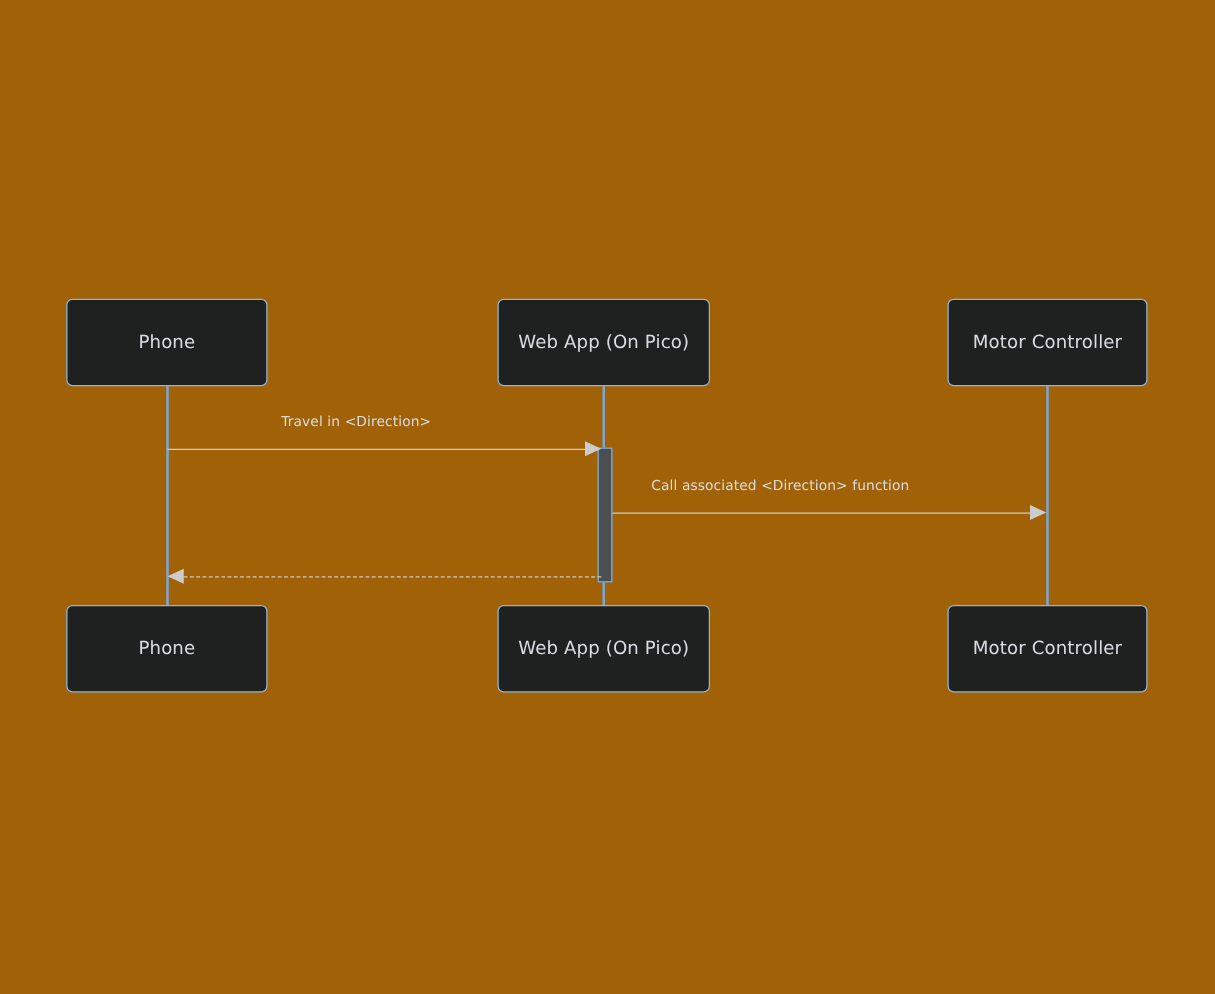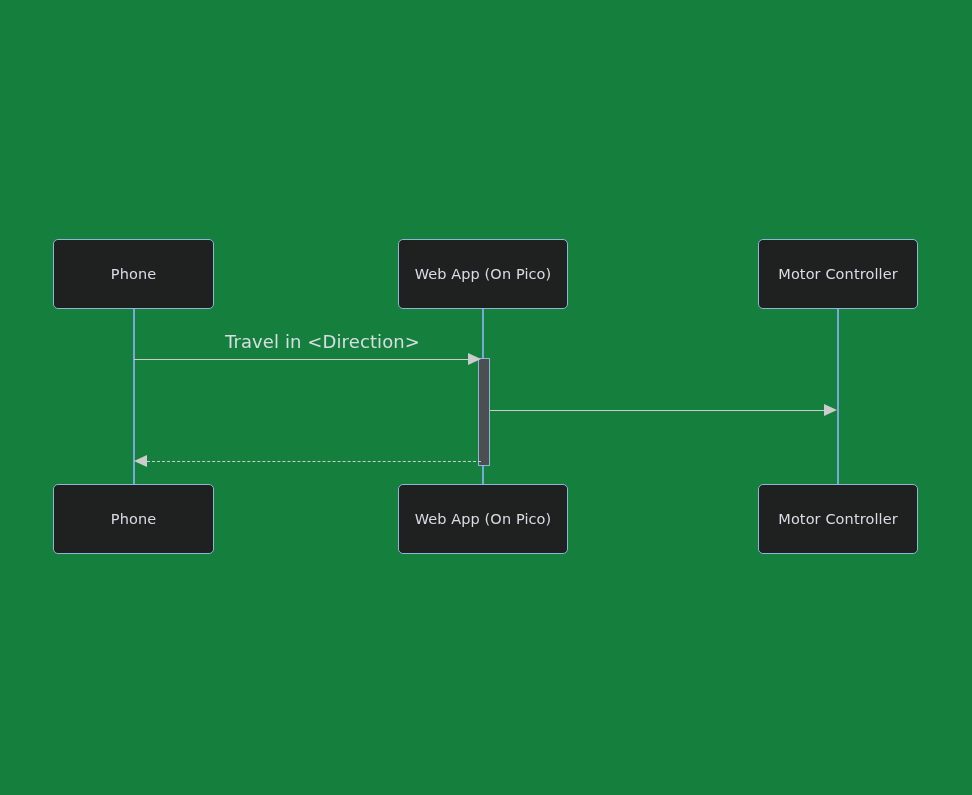--- a/index.html
+++ b/index.html
@@ -7,21 +7,21 @@
     padding: 0;
     background: #2a3040;
   }
   body {
     font-family: "DejaVu Sans", "Liberation Sans", sans-serif;
   }
   #canvas {
     position: relative;
     width: 972px;
     height: 795px;
-    background: #15803d;
+    background: #a16207;
     overflow: hidden;
   }
   .lifeline {
     position: absolute;
     width: 2px;
     background: #7ba7d7;
   }
   .actor-box {
     position: absolute;
     box-sizing: border-box;
@@ -38,21 +38,21 @@
   }
   .activation {
     position: absolute;
     box-sizing: border-box;
     background: #4b4f52;
     border: 1.2px solid #8fb5d9;
   }
   .msg-label {
     position: absolute;
     color: #d9dde3;
-    font-size: 18px;
+    font-size: 11px;
     white-space: nowrap;
     letter-spacing: 0.1px;
   }
   .msg-line {
     position: absolute;
     height: 0;
     border-top: 1.6px solid #cccccc;
   }
   .msg-line.dashed {
     border-top: 1.6px dashed #cccccc;
@@ -89,20 +89,21 @@
   <div class="actor-box" style="left:758px; top:239px; width:160px; height:70px;">
     <span>Motor Controller</span>
   </div>
 
   <div class="activation" style="left:478px; top:358px; width:12px; height:108px;"></div>
 
   <div class="msg-label" style="left:225px; top:331px;">Travel in &lt;Direction&gt;</div>
   <div class="msg-line" style="left:134px; top:359px; width:335px;"></div>
   <div class="arrowhead right" style="left:468px; top:353px;"></div>
 
+  <div class="msg-label" style="left:521px; top:382px;">Call associated &lt;Direction&gt; function</div>
   <div class="msg-line" style="left:490px; top:410px; width:335px;"></div>
   <div class="arrowhead right" style="left:824px; top:404px;"></div>
 
   <div class="msg-line dashed" style="left:147px; top:461px; width:334px;"></div>
   <div class="arrowhead left" style="left:134px; top:455px;"></div>
 
   <div class="actor-box" style="left:53px; top:484px; width:161px; height:70px;">
     <span>Phone</span>
   </div>
   <div class="actor-box" style="left:398px; top:484px; width:170px; height:70px;">

